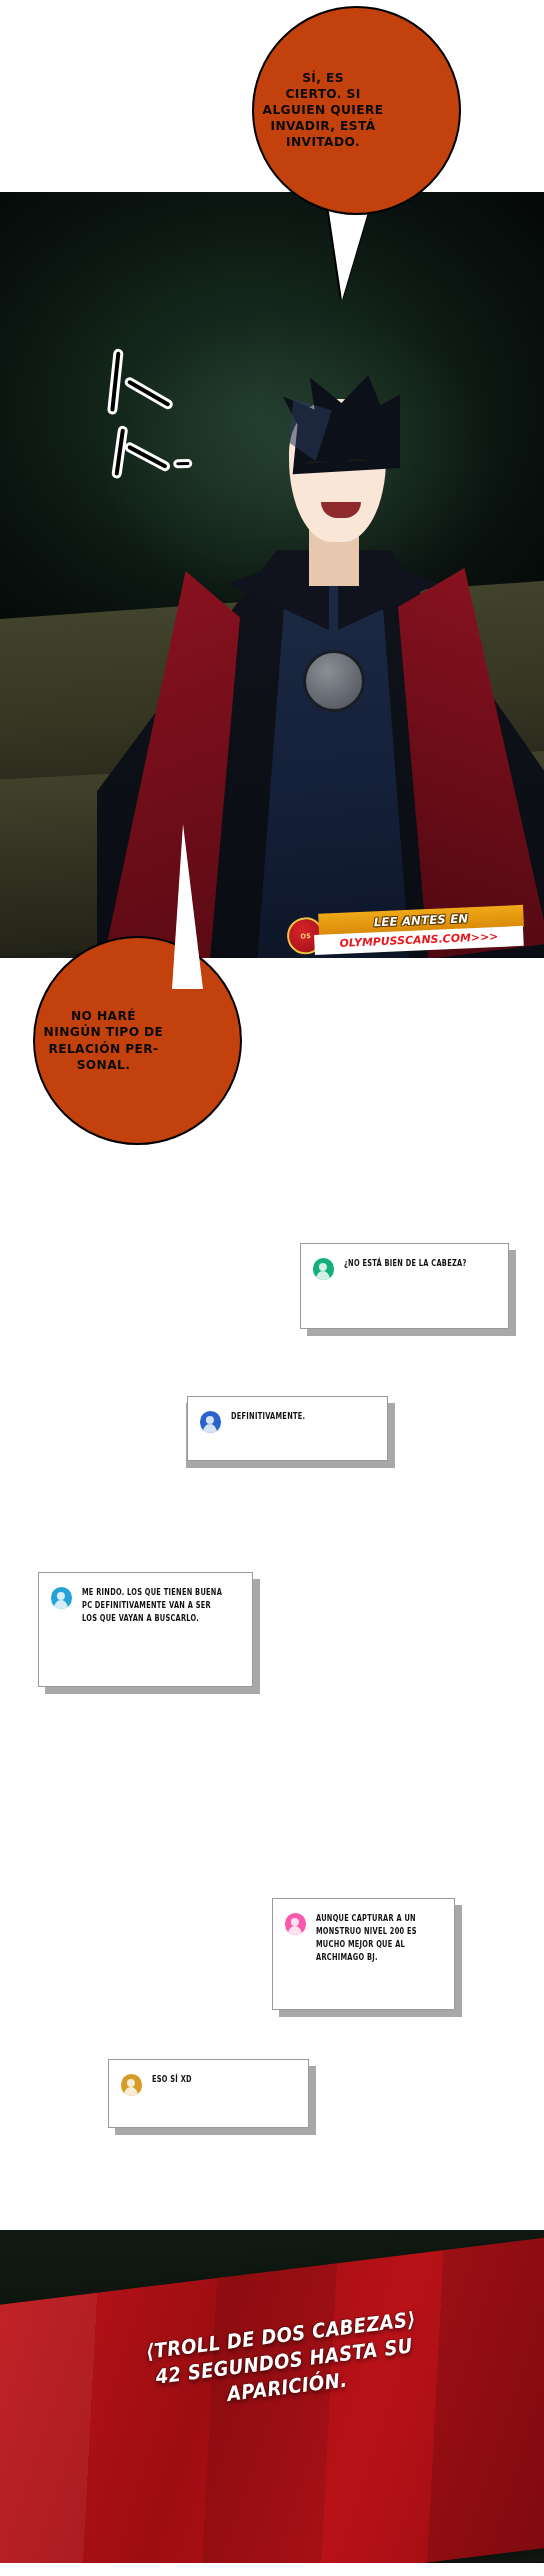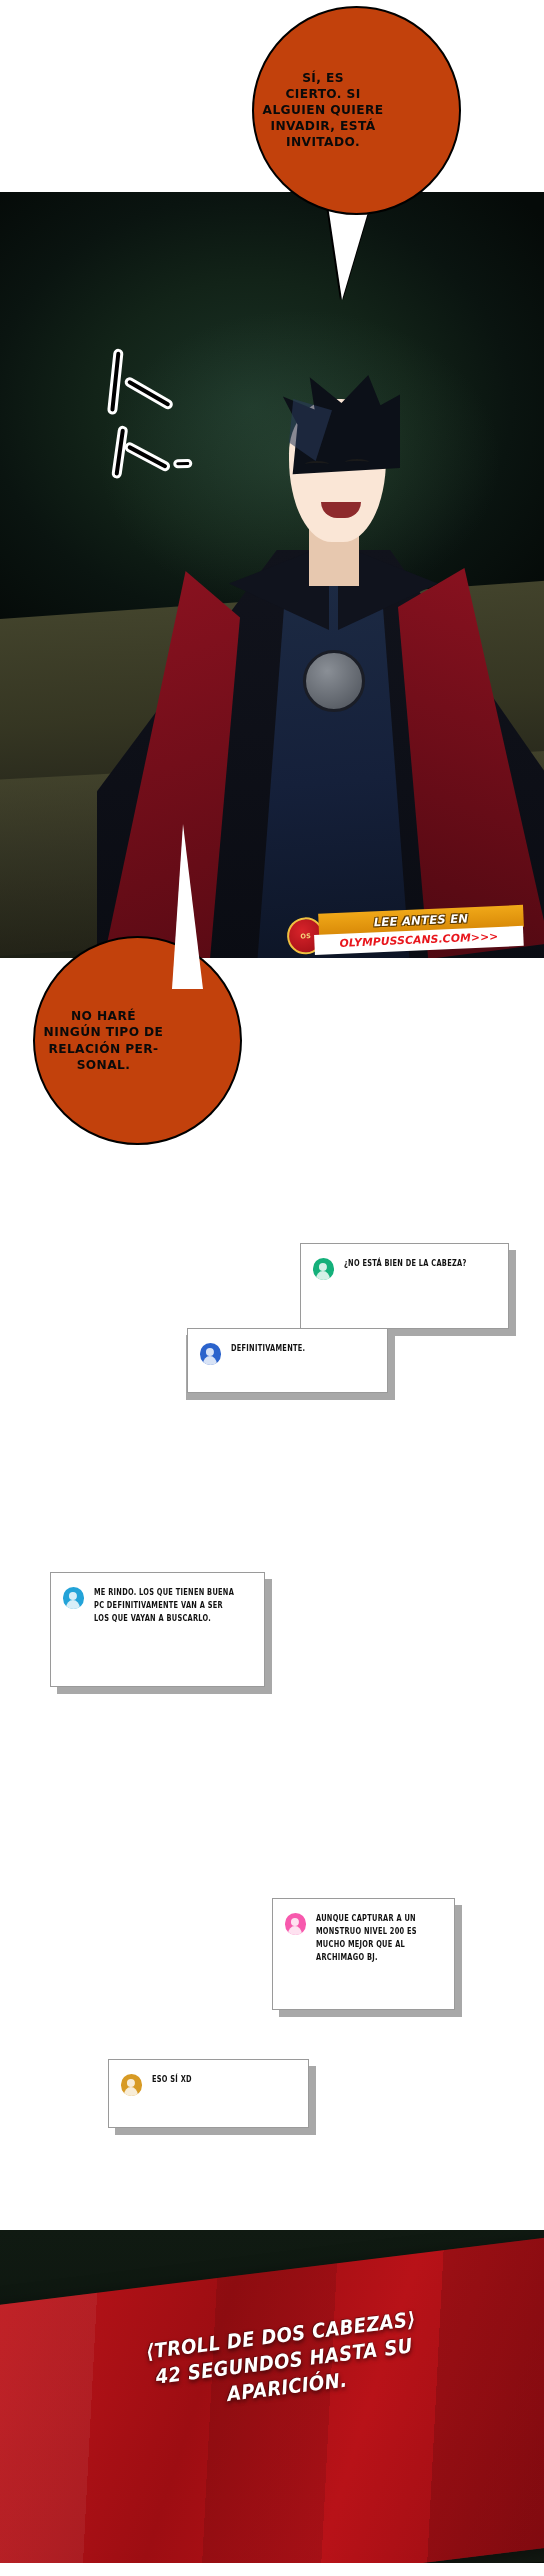--- a/index.html
+++ b/index.html
@@ -133,22 +133,22 @@
     transform:translateX(-50%); border-radius:50% 50% 0 0 / 70% 70% 0 0;
     background:rgba(255,255,255,.82);
   }
   .comment-text {
     color:#111; font-size:8.2px; line-height:1.58; font-weight:700;
     letter-spacing:0.3px; font-family:"DejaVu Sans Condensed","DejaVu Sans", sans-serif;
     transform:scaleX(.9); transform-origin:left center;
   }
 
   #comment-1 { left:300px; top:1235px; width:209px; height:86px;margin-top:8px; }
-  #comment-2 { left:179px; top:1328px; width:209px; height:65px;padding-left:8px; }
-  #comment-3 { left:50px;  top:1572px; width:215px; height:115px; }
+  #comment-2 { left:179px; top:1396px; width:209px; height:65px;padding-left:8px; }
+  #comment-3 { left:38px;  top:1572px; width:215px; height:115px; }
   #comment-4 { left:272px; top:1898px; width:183px; height:112px; }
   #comment-5 { left:108px; top:2059px; width:201px; height:69px; }
 
   
   #bottom-panel {
     position:absolute; left:0; top:2230px; width:545px; height:346px;
     background:linear-gradient(180deg,#101a12 0%, #0c140e 60%, #080d09 100%);
     overflow:hidden; z-index:20;
   }
   #bottom-ground {

